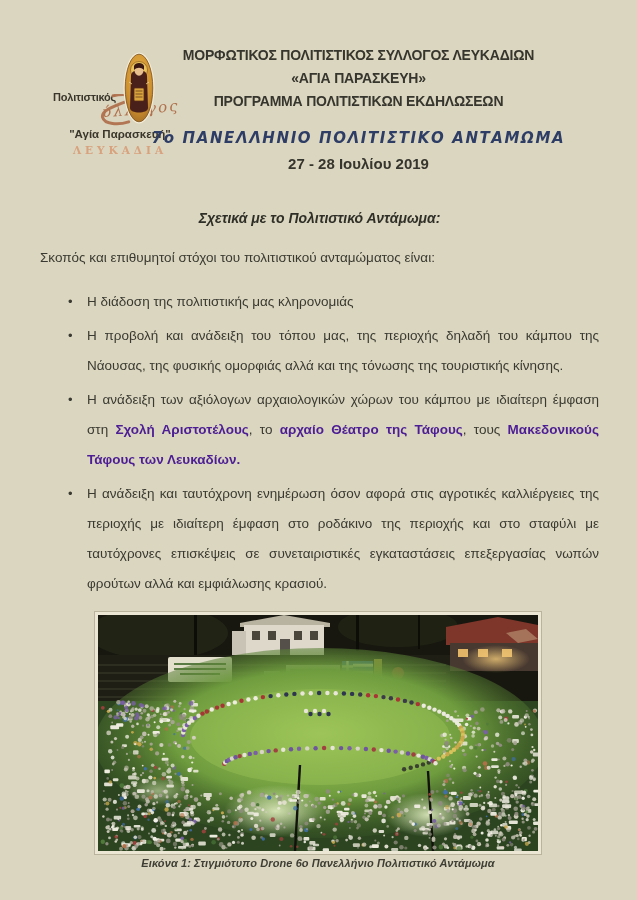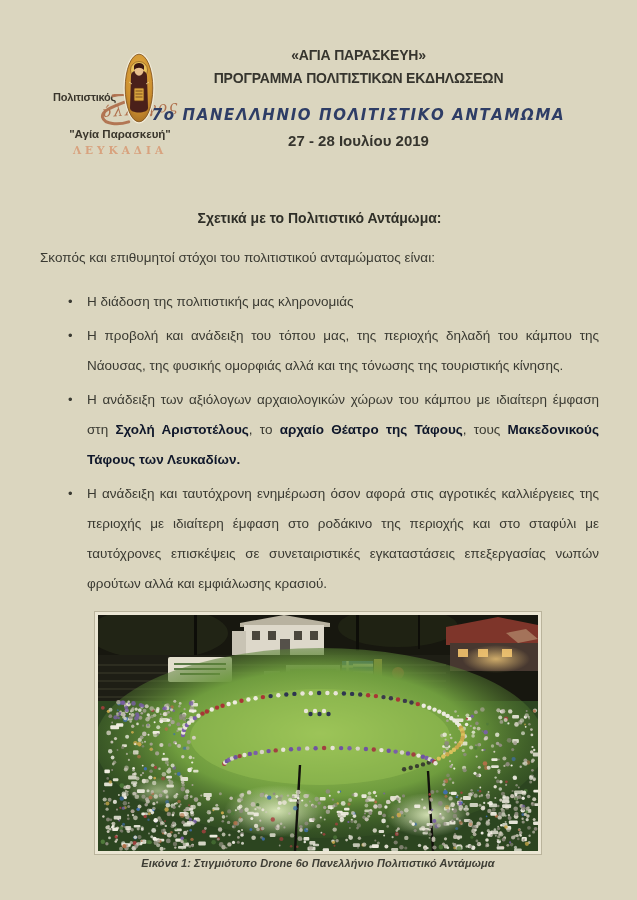--- a/index.html
+++ b/index.html
@@ -18,26 +18,26 @@
   .logo-line2{position:absolute;left:0;top:80px;width:160px;text-align:center;font-size:11.5px;font-weight:700;color:#3a362c;}
   .logo-line3{position:absolute;left:0;top:96px;width:160px;text-align:center;font-size:10.5px;font-weight:700;letter-spacing:4px;color:#d8a27e;font-family:"DejaVu Serif",serif;}
   .logo-icon{position:absolute;left:83px;top:4px;}
   
   .header{position:absolute;left:95px;right:15px;top:44px;text-align:center;}
   .header .h-line{font-size:14px;font-weight:700;letter-spacing:-.2px;line-height:23px;color:#36352e;}
   .header .h-title{font-family:"DejaVu Sans",sans-serif;font-style:italic;font-weight:700;font-size:15px;letter-spacing:1.6px;line-height:25px;color:#2e3d66;margin-top:13px;}
   .header .h-date{font-size:15px;font-weight:700;line-height:25px;color:#36352e;}
   
   .main{position:absolute;top:210px;left:40px;right:38px;}
-  .section-heading{font-size:14px;font-weight:700;text-align:center;margin:0 0 24px 0;color:#2f2f28;}
+  .section-heading{font-size:14px;font-weight:700;text-align:center;margin:0 0 24px 0;color:#2f2f28;font-style:italic;}
   .intro{font-size:13.5px;margin:16px 0 22px 0;color:#3a3a32;}
   ul.goals{list-style:none;margin:0 0 0 26px;padding:0;}
   ul.goals li{position:relative;padding-left:21px;font-size:13.5px;line-height:30px;text-align:justify;margin-bottom:4px;color:#3a3a32;}
   ul.goals li .bullet{position:absolute;left:2px;top:0;font-size:13px;}
-  ul.goals li .seg-b{font-weight:700;color:#0f172a;}
+  ul.goals li .seg-b{font-weight:700;color:#4c1d95;}
   
   .figure{margin:13px 0 0 55px;width:446px;}
   .photo{
     width:440px;height:236px;position:relative;
     border:3px solid #ece7d4;
     box-shadow:0 0 0 1px #bab49c;
     background:#15150f;overflow:hidden;
   }
   .photo svg{display:block;}
   .caption{width:446px;text-align:center;font-size:11px;font-weight:700;font-style:italic;color:#3e3e35;margin-top:3px;letter-spacing:.1px;}
@@ -69,20 +69,21 @@
     <path d="M8 24 C8 16 24 16 24 24 L25 56 C25 62 7 62 7 56 Z" fill="#4a201a"></path>
     <ellipse cx="16" cy="18" rx="4.6" ry="5.8" fill="#e8c08e"></ellipse>
     <path d="M11 14 C12 10 20 10 21 14 L21 18 C18 15 14 15 11 18 Z" fill="#3a1712"></path>
     <rect x="11" y="36" width="10" height="13" rx="1" fill="#d9a43c" stroke="#5a2e14" stroke-width="0.8"></rect>
     <path d="M12.5 39 h7 M12.5 42 h7 M12.5 45 h7" stroke="#5a2e14" stroke-width="0.7"></path>
     <path d="M6 30 l3 2 M26 30 l-3 2" stroke="#f0d898" stroke-width="0.8"></path>
   </svg>
 </div>
 
 <div class="header">
+  <div class="h-line">ΜΟΡΦΩΤΙΚΟΣ ΠΟΛΙΤΙΣΤΙΚΟΣ ΣΥΛΛΟΓΟΣ ΛΕΥΚΑΔΙΩΝ</div>
   <div class="h-line">«ΑΓΙΑ ΠΑΡΑΣΚΕΥΗ»</div>
   <div class="h-line">ΠΡΟΓΡΑΜΜΑ ΠΟΛΙΤΙΣΤΙΚΩΝ ΕΚΔΗΛΩΣΕΩΝ</div>
   <div class="h-title">7ο ΠΑΝΕΛΛΗΝΙΟ ΠΟΛΙΤΙΣΤΙΚΟ ΑΝΤΑΜΩΜΑ</div>
   <div class="h-date">27 - 28 Ιουλίου 2019</div>
 </div>
 
 <div class="main">
   <h2 class="section-heading">Σχετικά με το Πολιτιστικό Αντάμωμα:</h2>
   <p class="intro">Σκοπός και επιθυμητοί στόχοι του πολιτιστικού ανταμώματος είναι:</p>
   <ul class="goals" id="goals-list">

